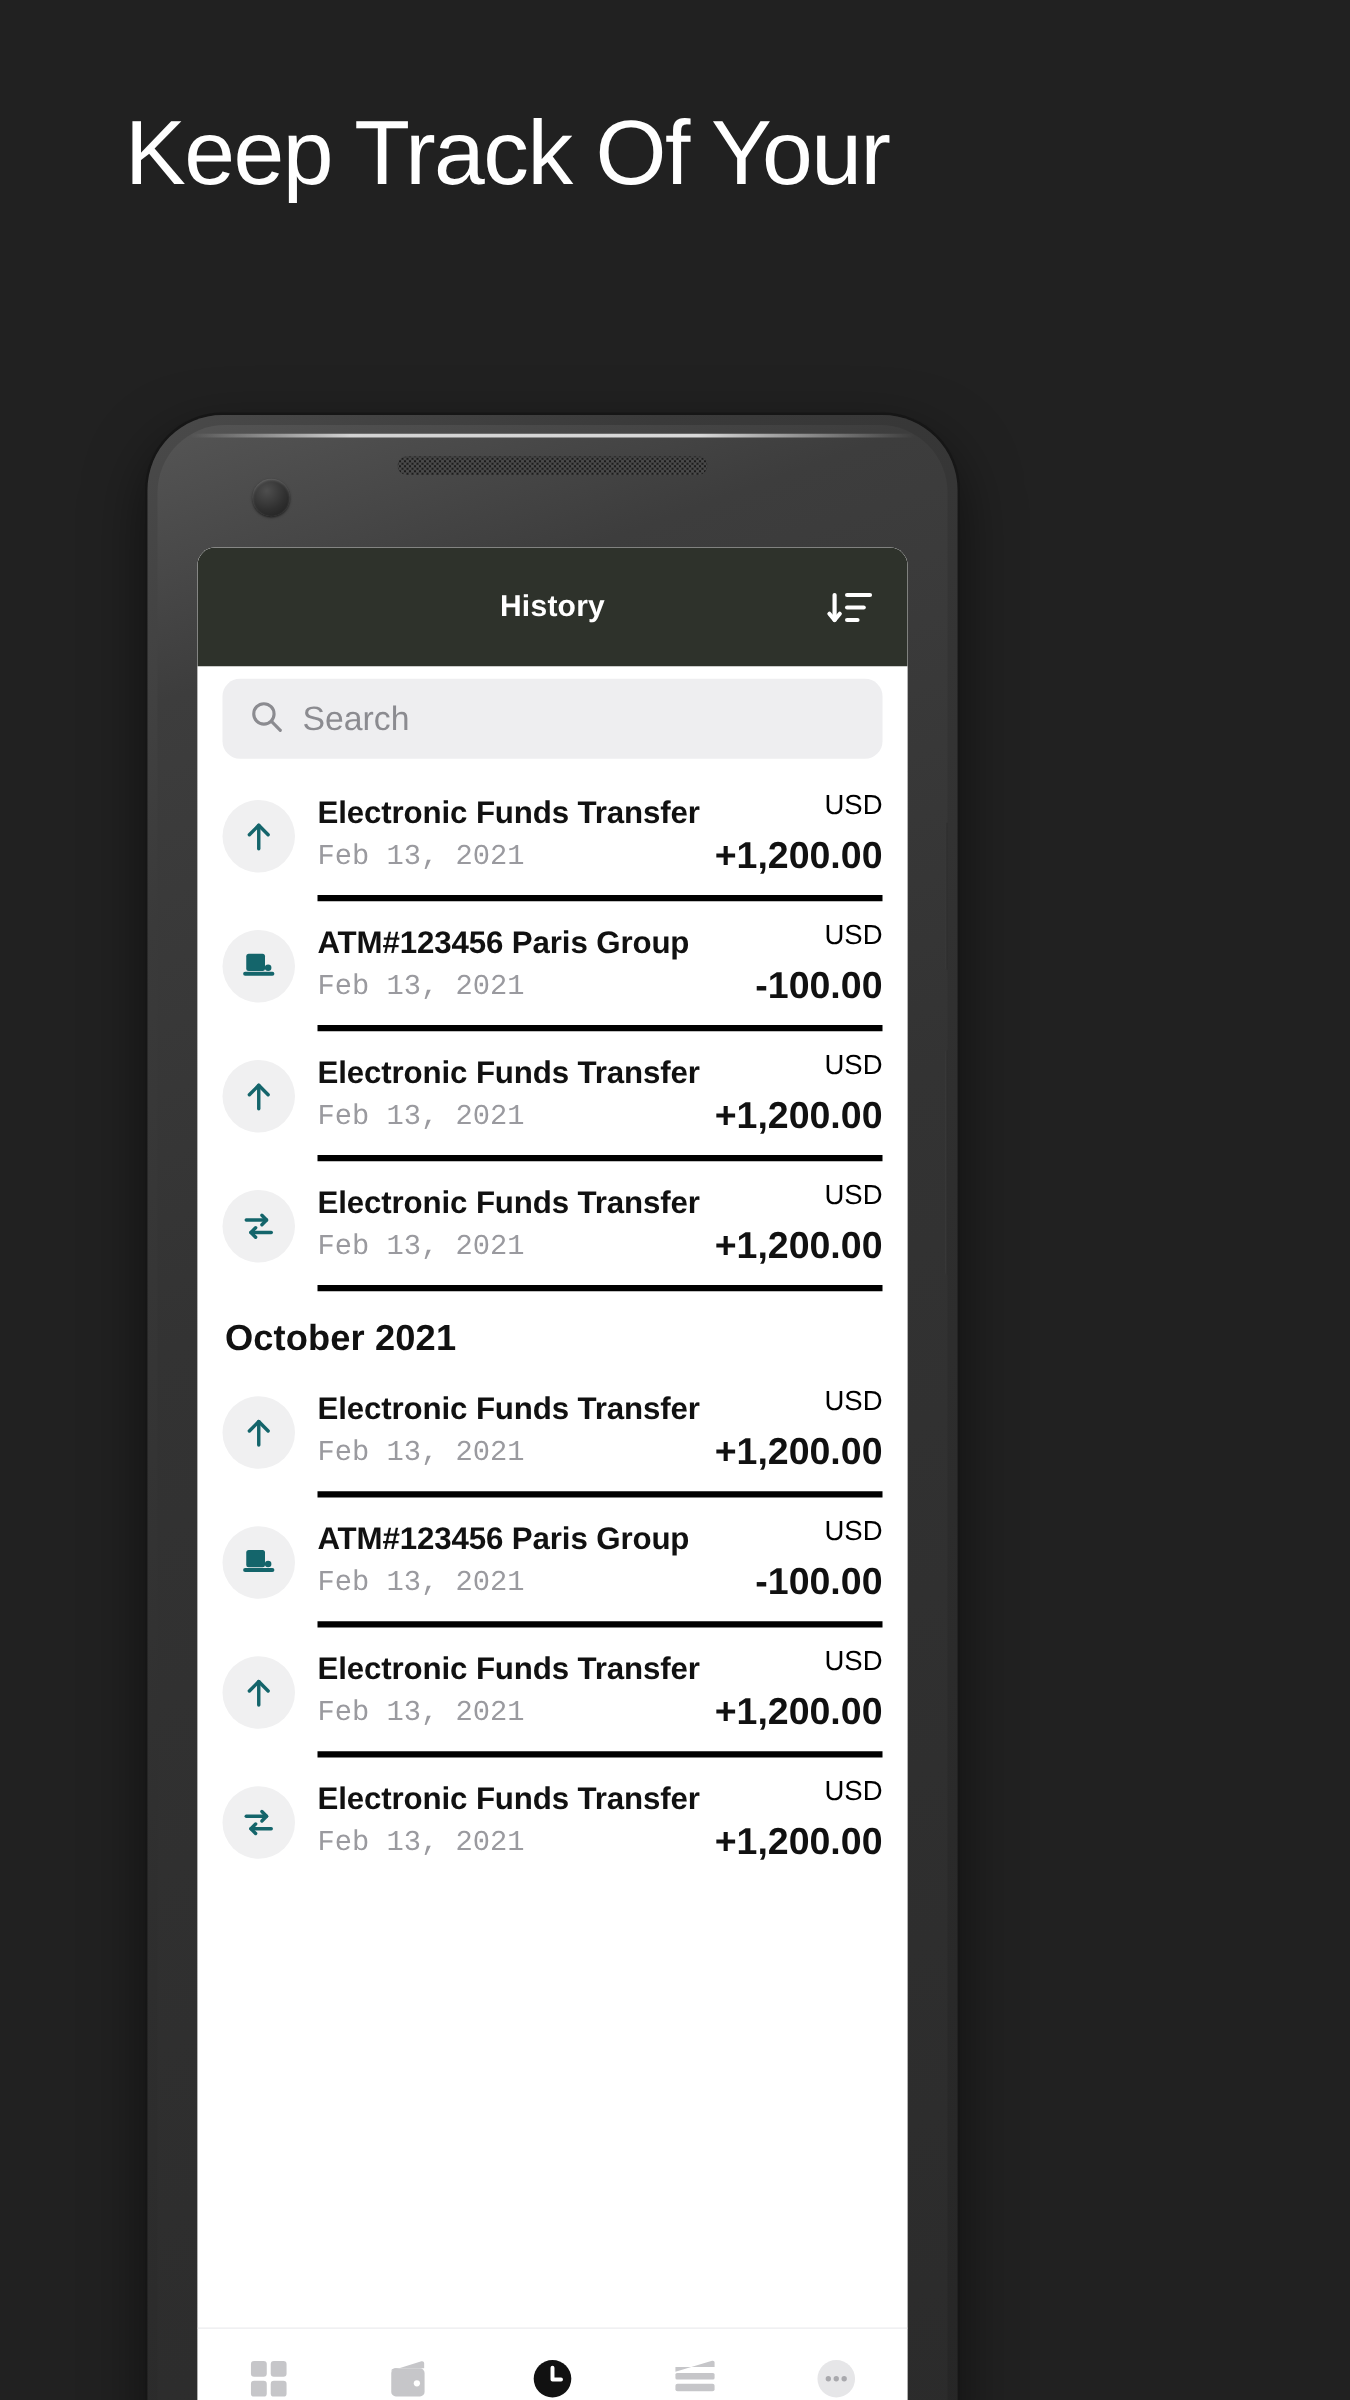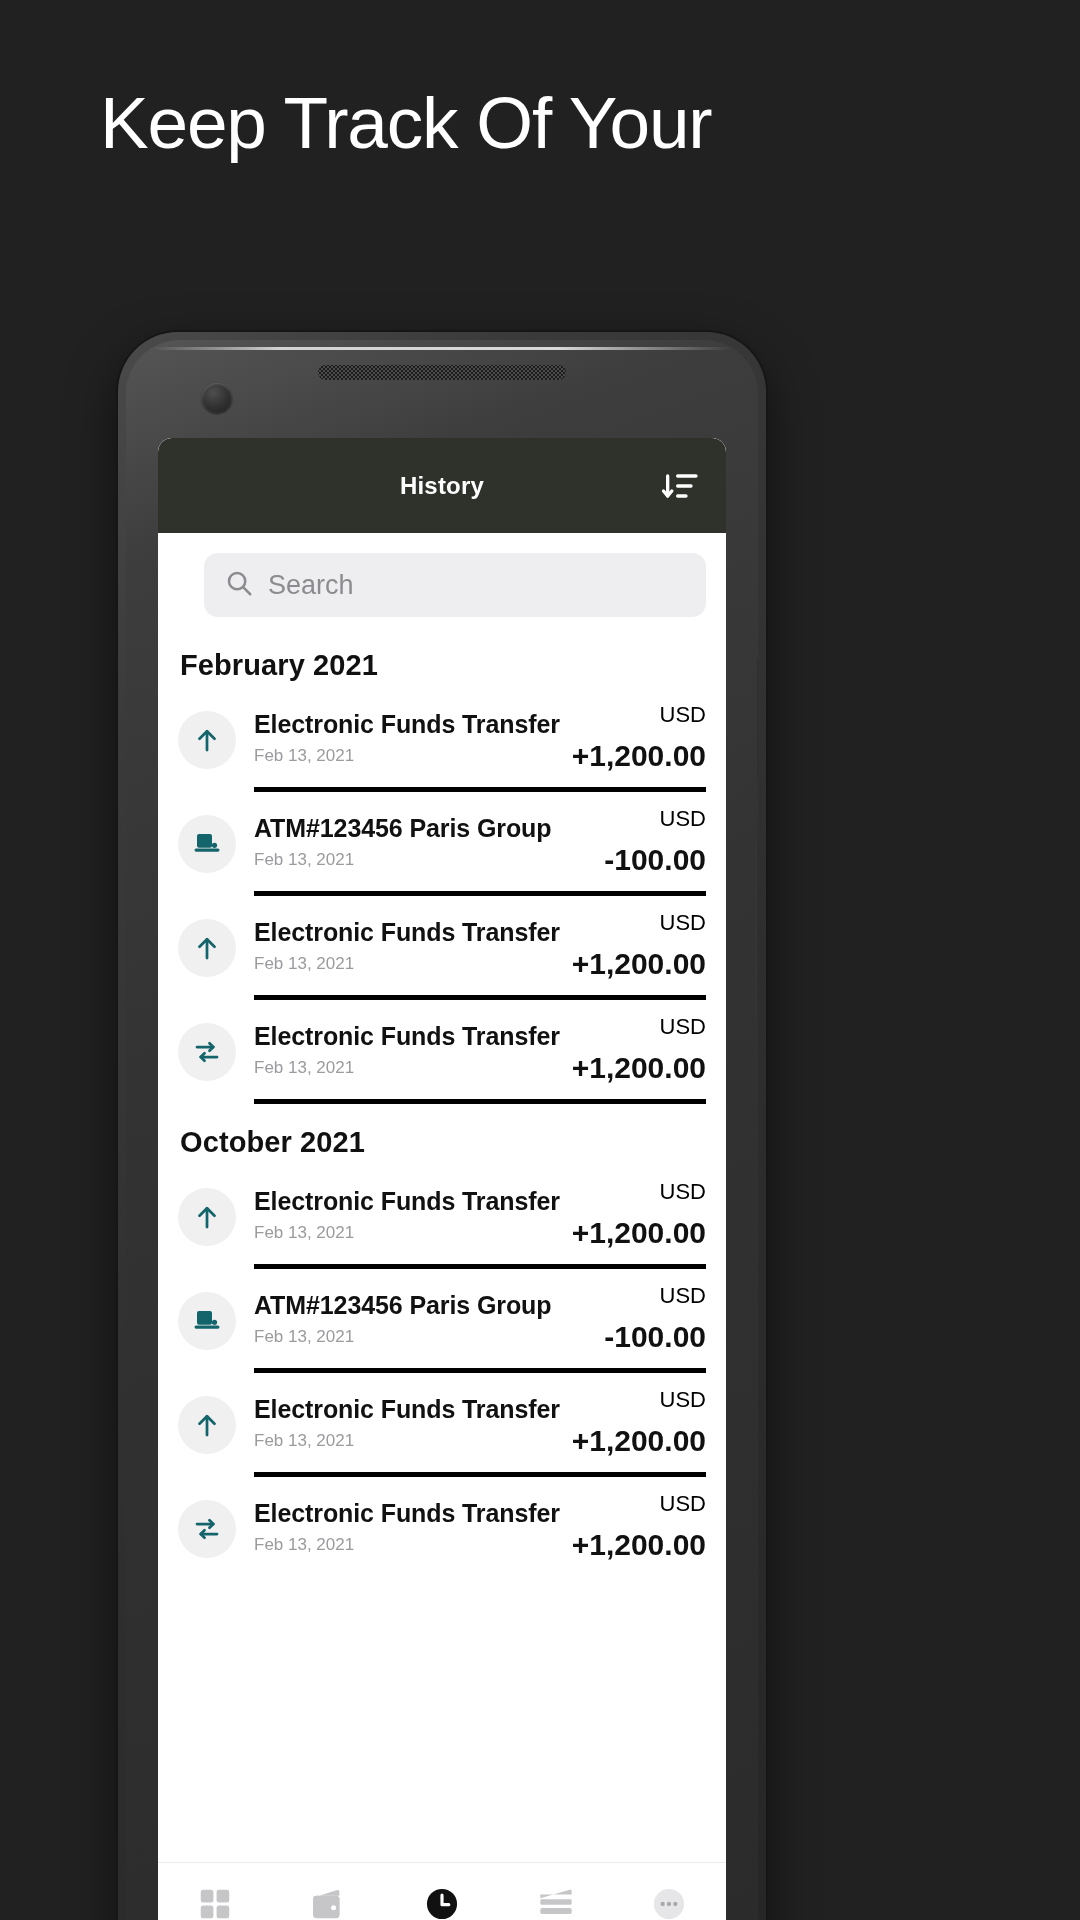--- a/index.html
+++ b/index.html
@@ -126,23 +126,22 @@
     width: 46px;
     height: 46px;
     display: flex;
     align-items: center;
     justify-content: center;
   }
 
   
   .search-wrap {
     flex: 0 0 auto;
-    padding: 20px 20px 10px 20px;
+    padding: 10px 20px 10px 20px;
     background: #fff;
-    margin-left: 26px;
   }
   .search-field {
     height: 64px;
     border-radius: 14px;
     background: #eeeef0;
     display: flex;
     align-items: center;
     padding: 0 20px;
     gap: 14px;
   }
@@ -193,23 +192,24 @@
   }
   .tx-text { min-width: 0; }
   .tx-title {
     font-size: 25px;
     font-weight: bold;
     color: #111111;
     white-space: nowrap;
     letter-spacing: -.1px;
   }
   .tx-date {
-    font-size: 17px;
+    font-size: 23px;
     color: #9a9a9f;
     margin-top: 7px;
+    font-family: Liberation Mono, monospace;
   }
   .tx-right { text-align: right; flex: 0 0 auto; }
   .tx-currency {
     font-size: 22px;
     color: #000000;
   }
   .tx-amount {
     font-size: 30px;
     font-weight: bold;
     color: #111111;
@@ -270,21 +270,20 @@
               <circle cx="10.5" cy="10.5" r="6.5"></circle>
               <line x1="15.5" y1="15.5" x2="21" y2="21"></line>
             </svg>
           </span>
           <span class="search-placeholder">Search</span>
         </div>
       </div>
 
       <div class="tx-list">
 
-        <div class="month-head">February 2021</div>
 
         <div class="tx-row">
           <span class="tx-icon">
             <svg width="30" height="30" viewBox="0 0 24 24" fill="none" stroke="#14656b" stroke-width="2.2" stroke-linecap="round" stroke-linejoin="round">
               <line x1="12" y1="20" x2="12" y2="5"></line>
                 <polyline points="6,11 12,5 18,11"></polyline>
             </svg>
           </span>
           <div class="tx-mid">
             <div class="tx-text">

